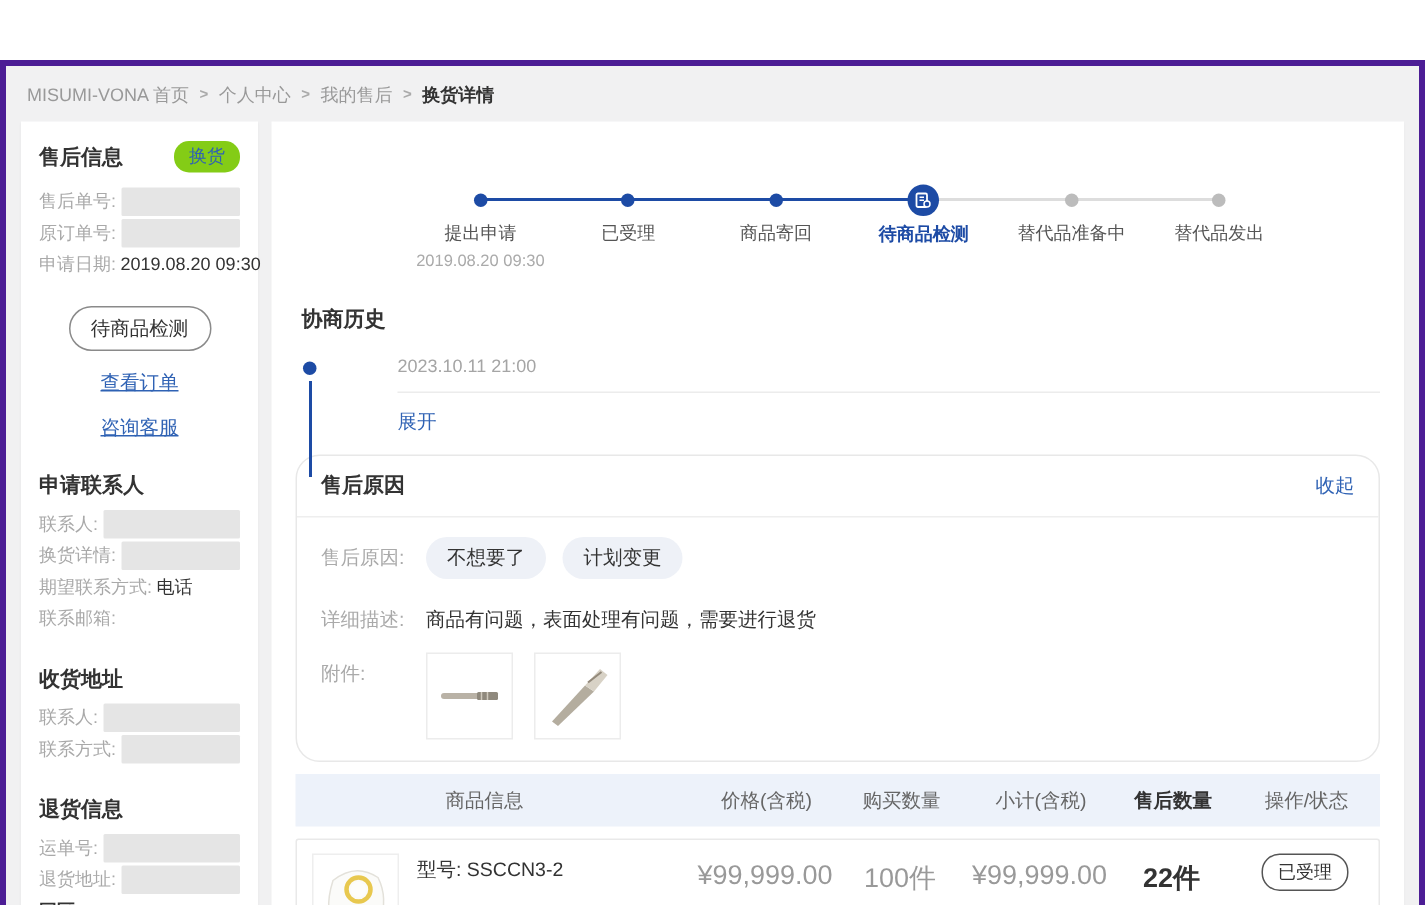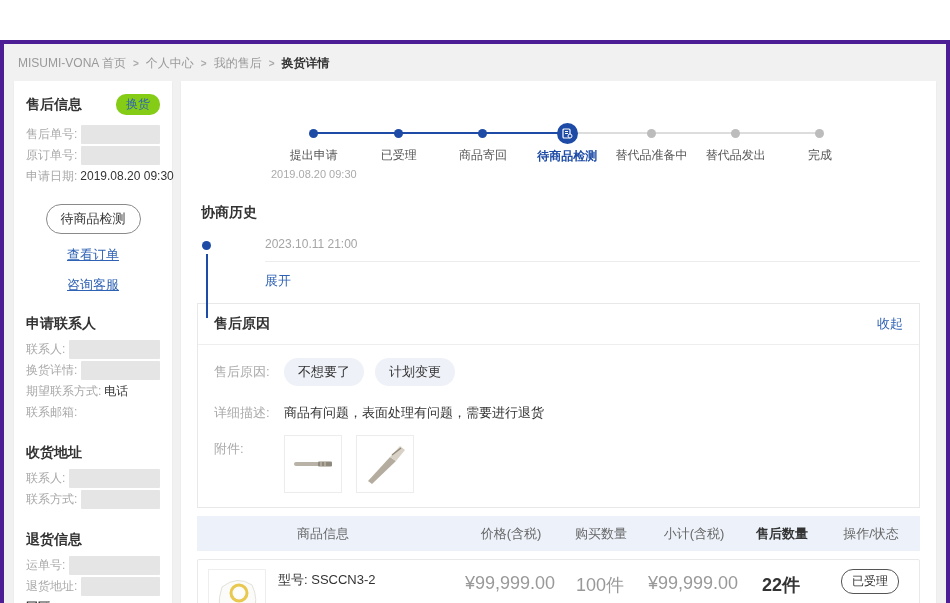--- a/index.html
+++ b/index.html
@@ -52,21 +52,21 @@
   .neg-dot { position:absolute; left:5px; top:4px; width:9px; height:9px; border-radius:50%; background:#1d4ba5; }
   .neg-vline { position:absolute; left:9px; top:17px; width:2px; height:64px; background:#1d4ba5; }
   .neg-line1 { font-size:13px; color:#333; display:flex; }
   .neg-author { width:46px; flex-shrink:0; }
   .neg-tag { color:#1d4ba5; font-weight:bold; }
   .neg-time { font-size:12px; color:#a5a5a5; margin:7px 0 0 46px; }
   .neg-divider { border-top:1px solid #ececec; margin:10px 0 0 46px; }
   .neg-expand { display:inline-block; margin:10px 0 0 46px; color:#2f62b4; font-size:13px; cursor:pointer; }
 
   
-  .reason-card { border:1px solid #e8e8e8; border-radius:0; margin-top:13px; }
+  .reason-card { border:1px solid #e8e8e8; border-radius:16px; margin-top:13px; }
   .reason-head { display:flex; justify-content:space-between; align-items:center; padding:11px 16px; border-bottom:1px solid #eee; }
   .reason-title { font-size:14px; font-weight:bold; color:#333; }
   .collapse-link { font-size:13px; color:#2f62b4; cursor:pointer; }
   .reason-body { padding:0 16px 14px; }
   .r-row { display:flex; margin-top:13px; font-size:13px; align-items:flex-start; }
   .r-label { width:70px; color:#aaa; flex-shrink:0; padding-top:5px; }
   .tag-list { display:flex; gap:11px; }
   .tag { background:#eef1f7; border-radius:14px; padding:5px 14px; color:#333; font-size:13px; }
   .r-text { color:#333; padding-top:5px; }
   .thumb-list { display:flex; gap:14px; }
@@ -200,24 +200,20 @@
           </div>
           <div class="step-label">待商品检测</div>
         </div>
         <div class="step pending">
           <div class="dot"></div>
           <div class="step-label">替代品准备中</div>
         </div>
         <div class="step pending">
           <div class="dot"></div>
           <div class="step-label">替代品发出</div>
-        </div>
-        <div class="step pending">
-          <div class="dot"></div>
-          <div class="step-label">完成</div>
         </div>
       </div>
 
       <div class="negotiation">
         <div class="neg-title">协商历史</div>
         <div class="neg-item">
           <span class="neg-dot"></span>
           <span class="neg-vline"></span>
           <div class="neg-time">2023.10.11 21:00</div>
           <div class="neg-divider"></div>

